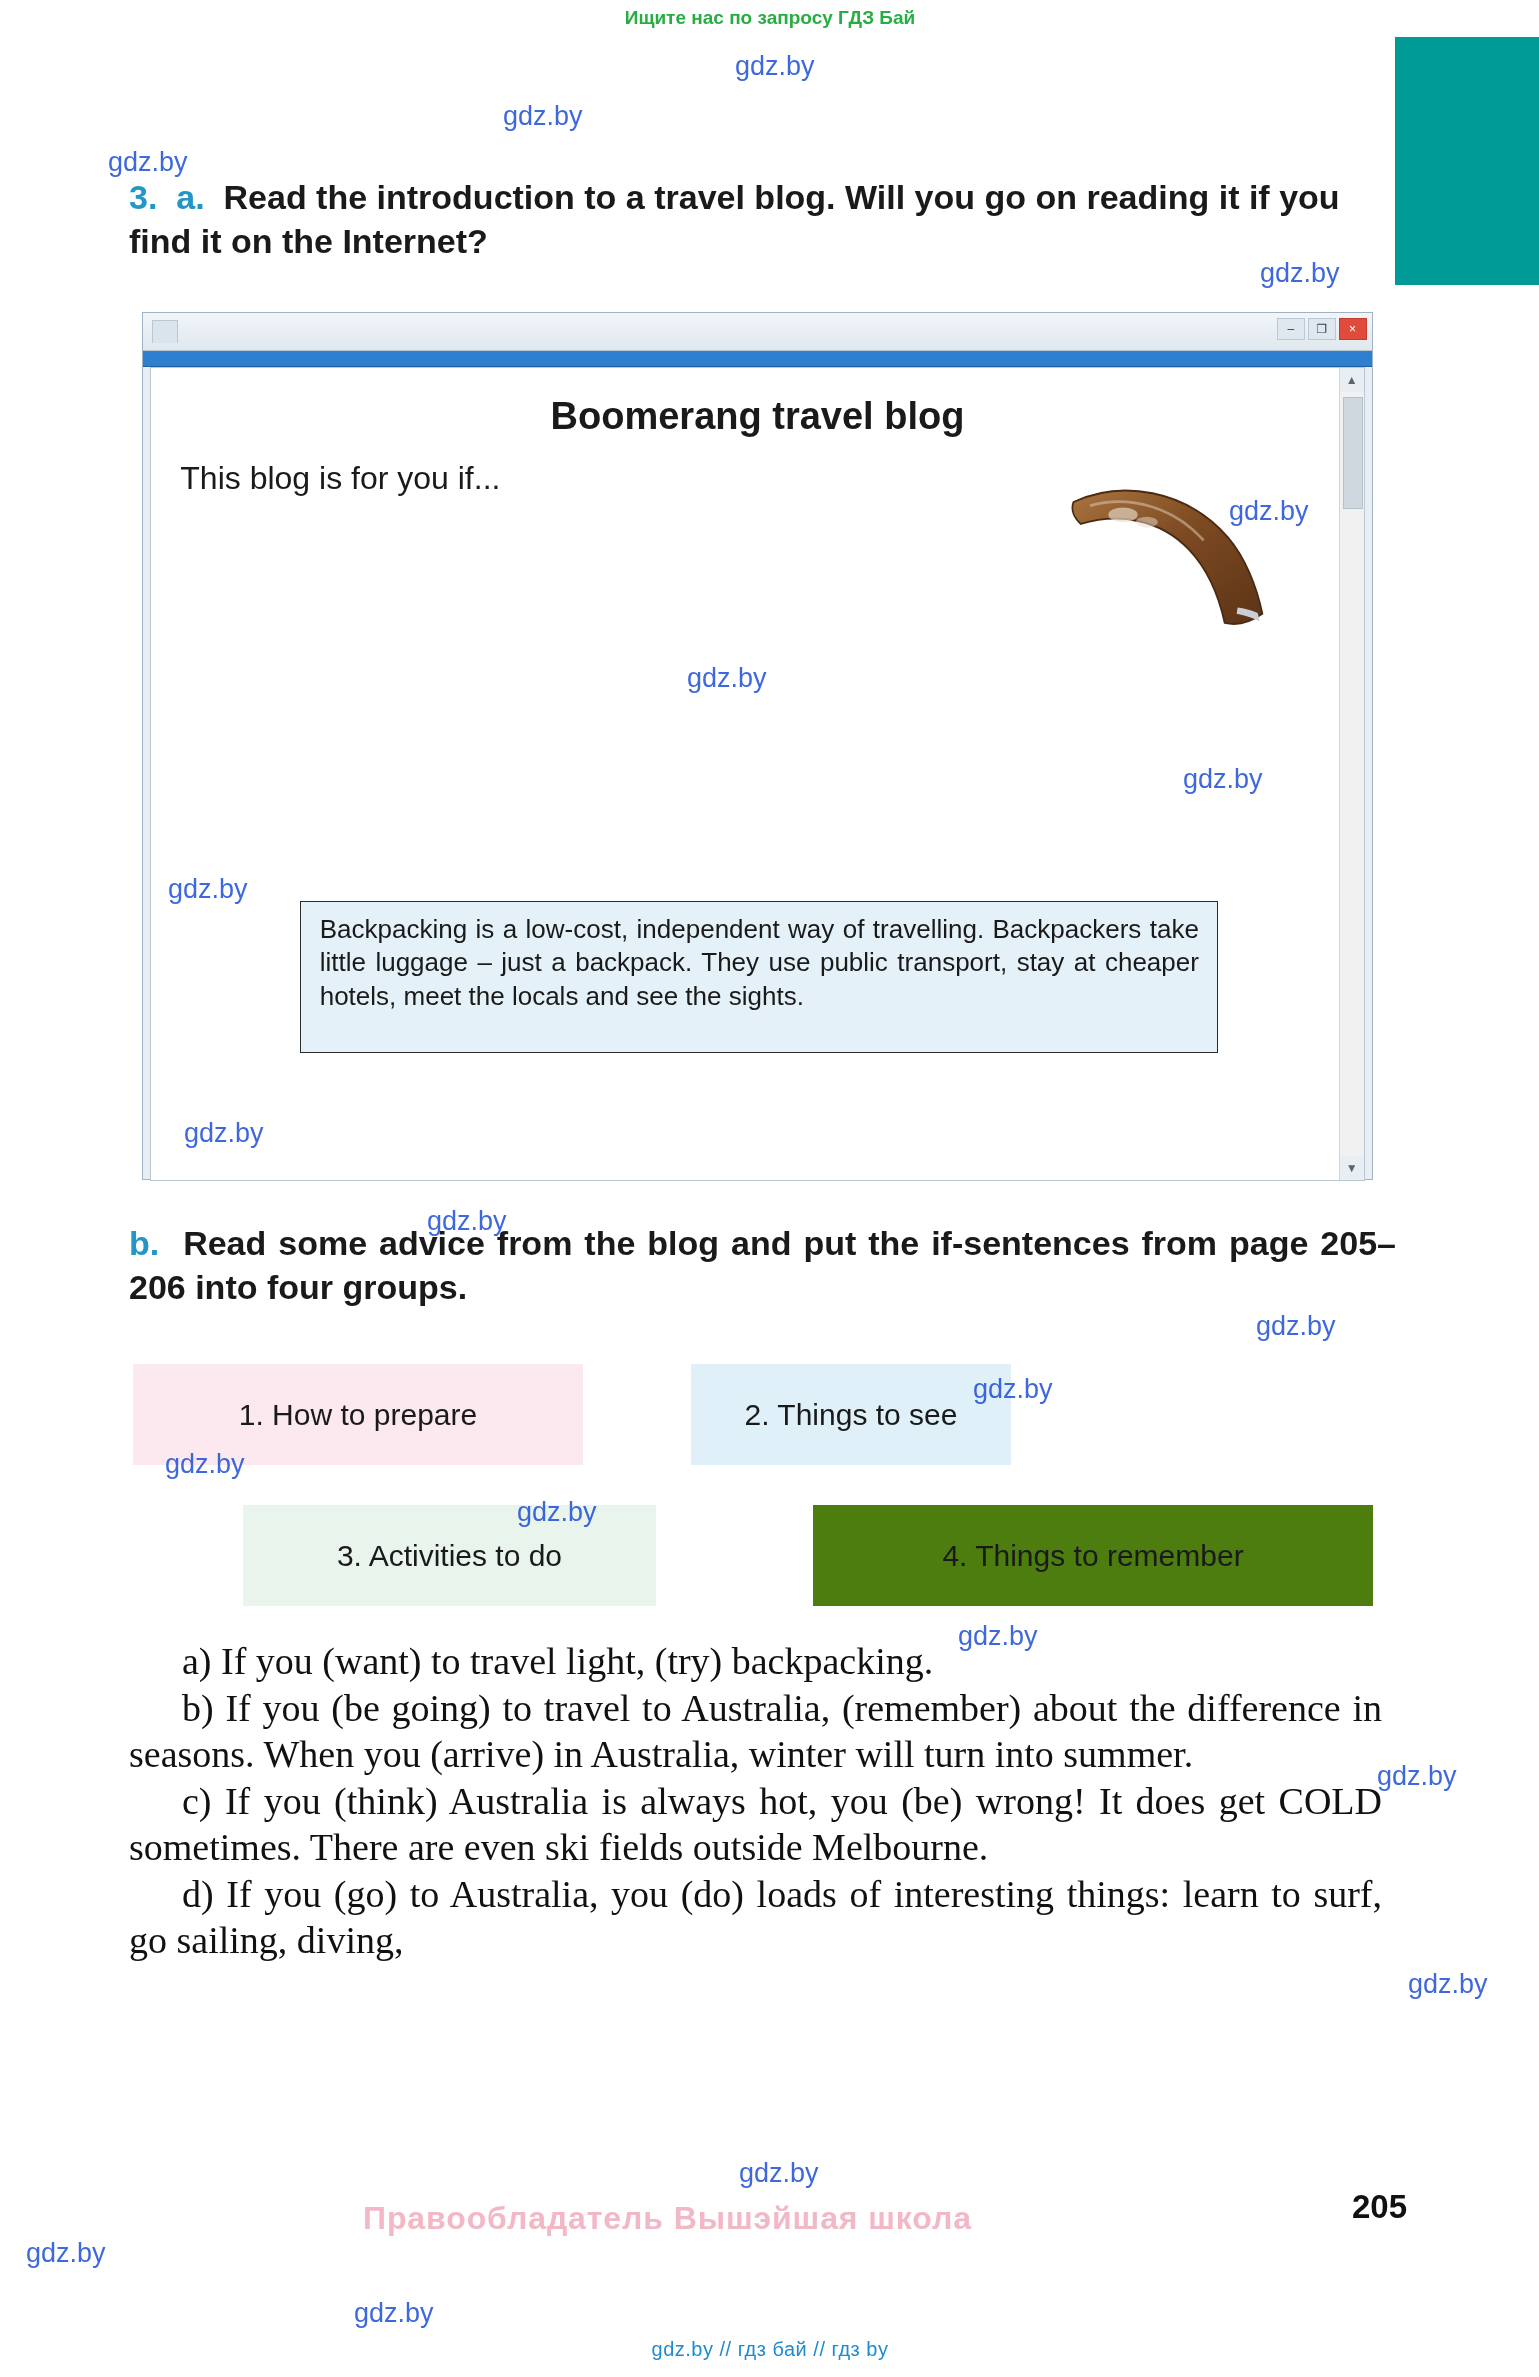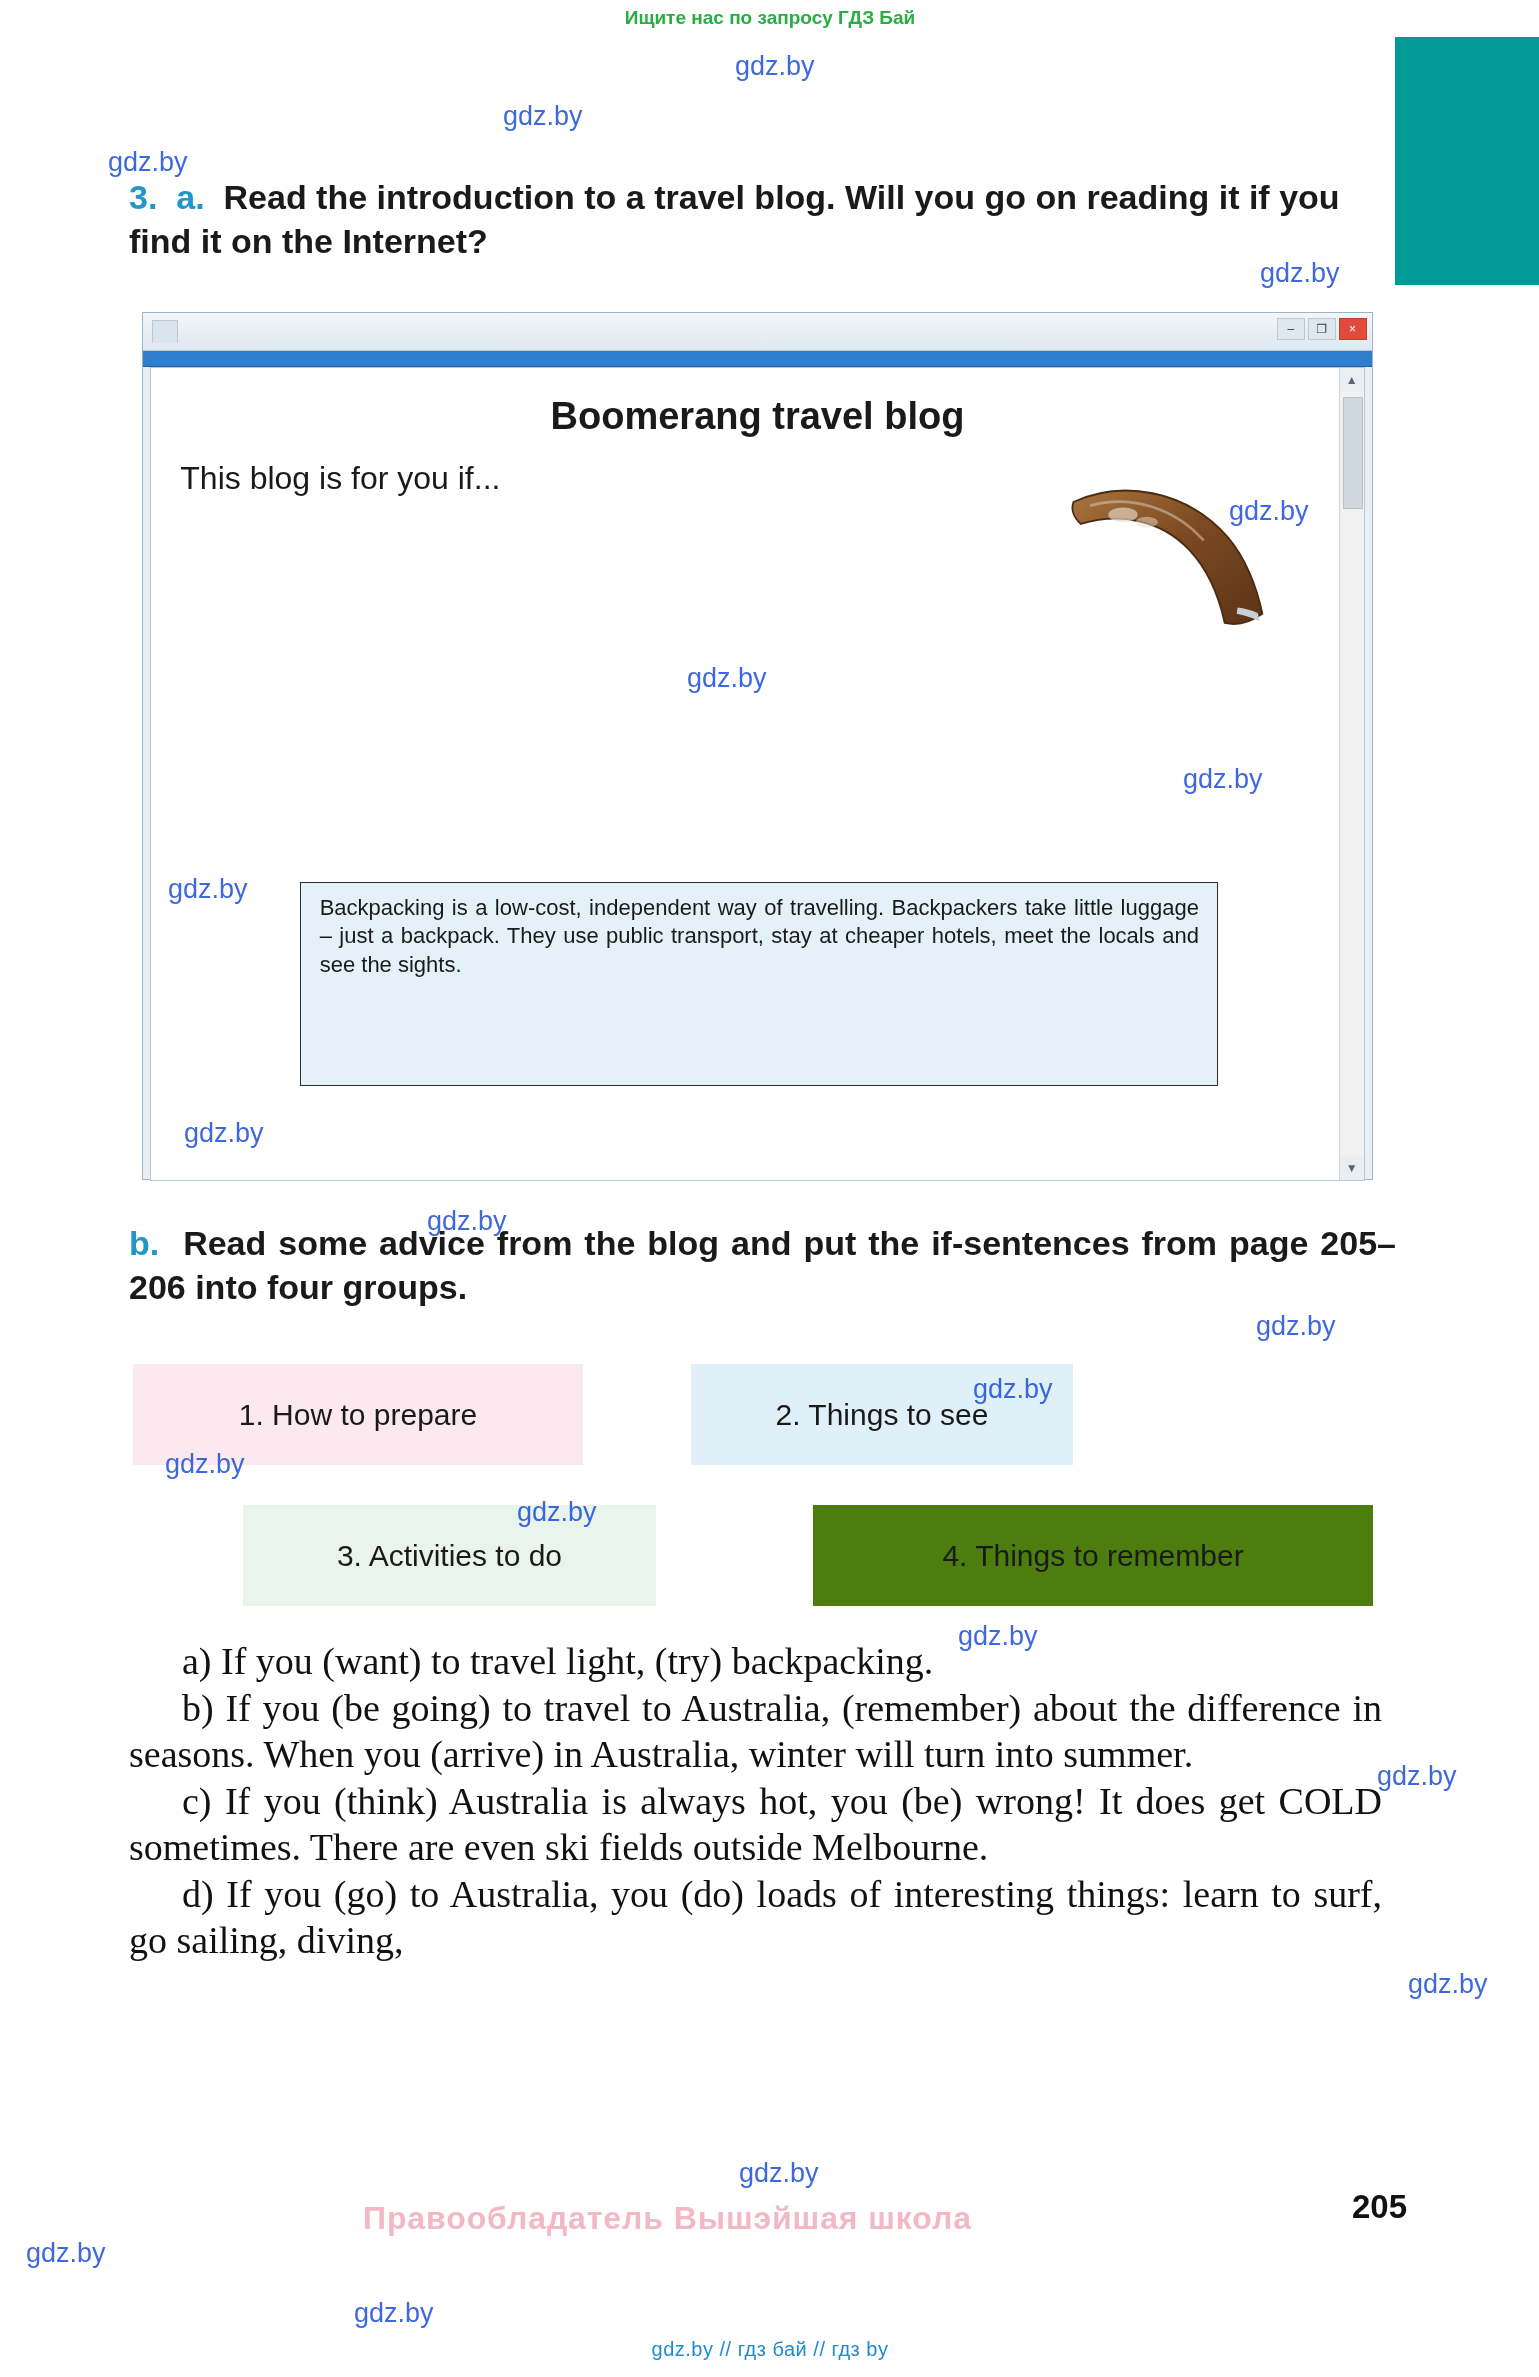--- a/index.html
+++ b/index.html
@@ -230,29 +230,29 @@
   .boomerang {
     position: absolute;
     right: 87px;
     top: 108px;
     width: 220px;
     height: 161px;
   }
   .infobox {
     position: absolute;
     left: 149px;
-    top: 514px;
+    top: 533px;
     width: 918px;
-    height: 204px;
+    height: 152px;
     background: #e4f1f8;
     border: 0.9px solid #2b2b2b;
     box-sizing: border-box;
     padding: 11px 18.4px 0 18.4px;
     font-family: "Liberation Sans", sans-serif;
-    font-size: 22px;
+    font-size: 26px;
     line-height: 1.3;
     color: #1a1a1a;
     text-align: justify;
   }
   
   .part-b {
     position: absolute;
     left: 129px;
     top: 1221px;
     width: 1267px;
@@ -270,21 +270,21 @@
     font-size: 30px;
     color: #1a1a1a;
     display: flex;
     align-items: center;
     justify-content: center;
     text-align: left;
     box-sizing: border-box;
     padding: 0 9.2px;
   }
   .gbox1 { left: 133px;  top: 1364px; width: 450px; height: 101px; background: #fbe9ef; }
-  .gbox2 { left: 691px;  top: 1364px; width: 382px; height: 101px; background: #e0f0f8; }
+  .gbox2 { left: 691px;  top: 1364px; width: 320px; height: 101px; background: #e0f0f8; }
   .gbox3 { left: 243px;  top: 1505px; width: 413px; height: 101px; background: #e9f5ec; }
   .gbox4 { left: 813px;  top: 1505px; width: 560px; height: 101px; background: #4d7c0f; }
   
   .sentences {
     position: absolute;
     left: 129px;
     top: 1639px;
     width: 1253px;
     font-family: "Liberation Serif", serif;
     font-size: 38px;

